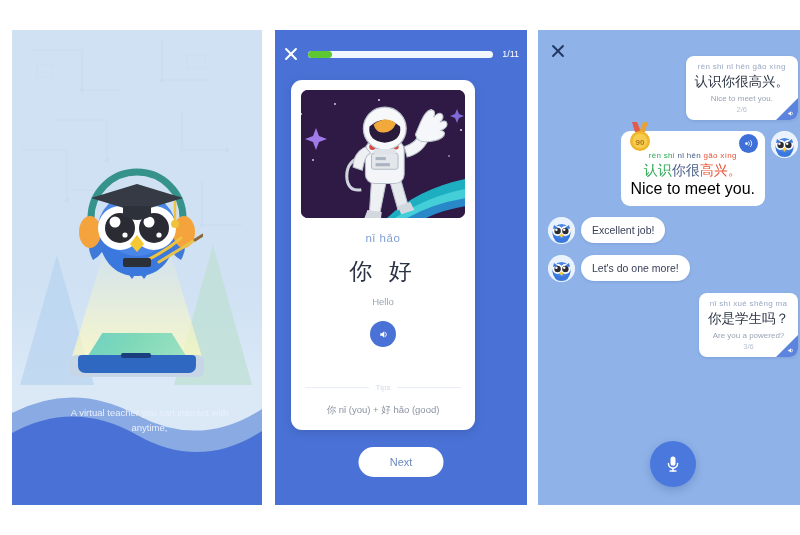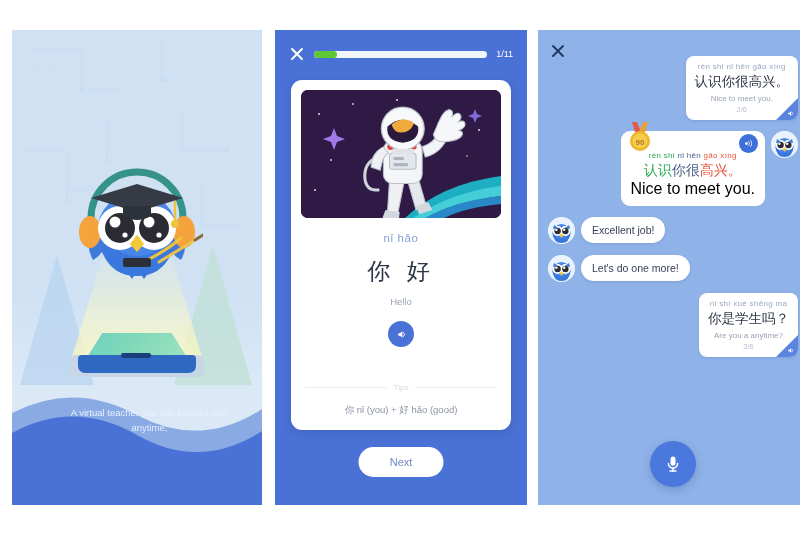--- a/index.html
+++ b/index.html
@@ -41,29 +41,29 @@
     clip-path: polygon(16% 0%, 84% 0%, 100% 100%, 0% 100%); }
   .tablet-body { position:absolute; left:0; bottom:0; width:118px; height:18px; background:#2f68c0; border-radius:4px 4px 7px 7px; }
   .tablet-notch { position:absolute; left:43px; bottom:15px; width:30px; height:5px; background:#1b3f7d; border-radius:2px; }
 
   .wave-wrap { position:absolute; left:0; right:0; bottom:0; height:150px; }
   .p1-footer { position:absolute; left:0; right:0; bottom:0; height:112px; color:#fff; text-align:center; }
   .p1-title { font-size:17px; letter-spacing:.2px; margin-top:14px; color:#ffffff; }
   .p1-sub { font-size:9.5px; line-height:15px; margin-top:12px; color:#e8f0fd; padding:0 18px;margin-left:25px; }
 
   
-  .p2-top { position:absolute; top:0; left:0; right:0; height:48px; display:flex; align-items:center; padding:0 14px; gap:9px; }
+  .p2-top { position:absolute; top:0; left:0; right:0; height:48px; display:flex; align-items:center; padding:0 8px; gap:9px; }
   .x-icon { width:16px; height:16px; position:relative; cursor:pointer; flex:0 0 auto; }
   .x-icon:before, .x-icon:after { content:""; position:absolute; left:0; top:7px; width:16px; height:2px; background:#fff; border-radius:1px; }
   .x-icon:before { transform:rotate(45deg);} .x-icon:after { transform:rotate(-45deg);}
   .progress-track { flex:1 1 auto; height:7px; background:#f2f6ff; border-radius:4px; overflow:hidden; }
   .progress-fill { height:100%; background:#5ec832; border-radius:4px; }
   .progress-count { font-size:9px; color:#ffffff; flex:0 0 auto; }
 
-  .card { position:absolute; top:50px; left:16px; width:220px; height:350px;
+  .card { position:absolute; top:50px; left:16px; width:184px; height:350px;
     background:#fff; border-radius:11px; box-shadow:0 3px 10px rgba(20,40,90,.18); overflow:hidden; }
   .card-img { margin:10px 10px 0; height:128px; border-radius:7px; overflow:hidden; position:relative; background:#2b1740; }
   .card-body { text-align:center; padding-top:14px; }
   .pinyin-main { font-size:11.5px; color:#7f9fd8; letter-spacing:.6px; }
   .hanzi-main { font-size:23px; color:#2c3546; margin-top:12px; letter-spacing:5px; }
   .english-main { font-size:9.5px; color:#9aa4b4; margin-top:9px; }
   .speaker-btn { width:26px; height:26px; border-radius:50%; background:#4a72d6; margin:14px auto 0;
     display:flex; align-items:center; justify-content:center; cursor:pointer; }
   .tips-divider { position:absolute; bottom:38px; left:14px; right:14px; display:flex; align-items:center; gap:7px; }
   .tips-divider .ln { flex:1; height:1px; background:#e9edf4; }
@@ -396,21 +396,21 @@
         </div>
         <div class="bubble plain">
           <div class="msg">Let's do one more!</div>
         </div>
       </div>
 
       <div class="row right">
         <div class="bubble">
           <div class="py">nǐ shì xué shēng ma</div>
           <div class="hz">你是学生吗？</div>
-          <div class="en">Are you a anytime?</div>
+          <div class="en">Are you a powered?</div>
           <div class="cnt">3/6</div>
           <div class="corner">
             <svg class="snd" width="9" height="9" viewBox="0 0 16 16">
               <path d="M4 6.5h2.2L9 4v8L6.2 9.5H4z" fill="#ffffff"></path>
               <path d="M10.6 5.6a3.4 3.4 0 0 1 0 4.8" stroke="#ffffff" stroke-width="1.3" fill="none" stroke-linecap="round"></path>
             </svg>
           </div>
         </div>
       </div>
     </div>

